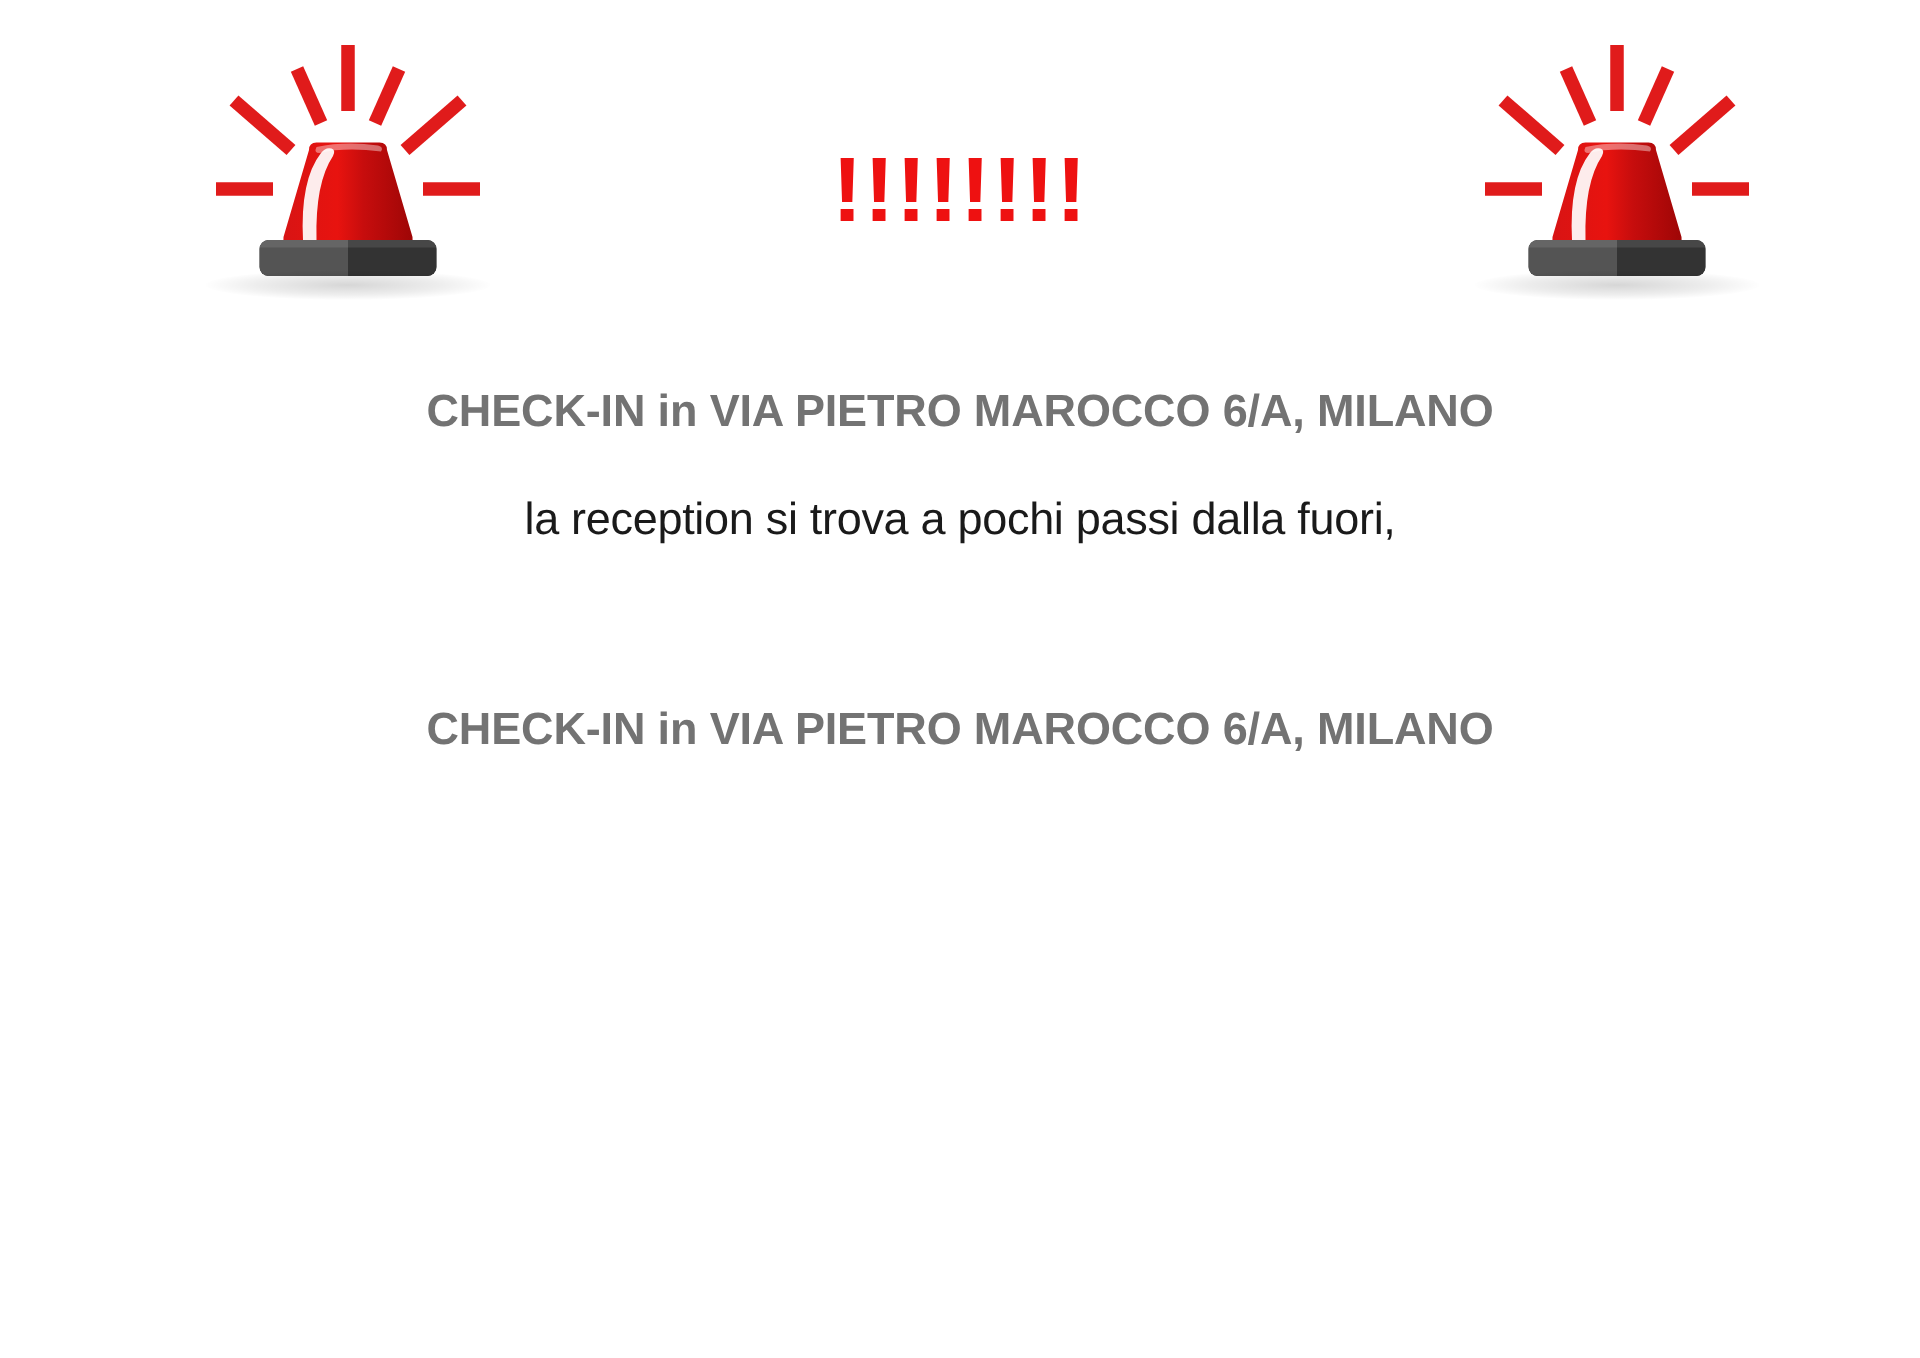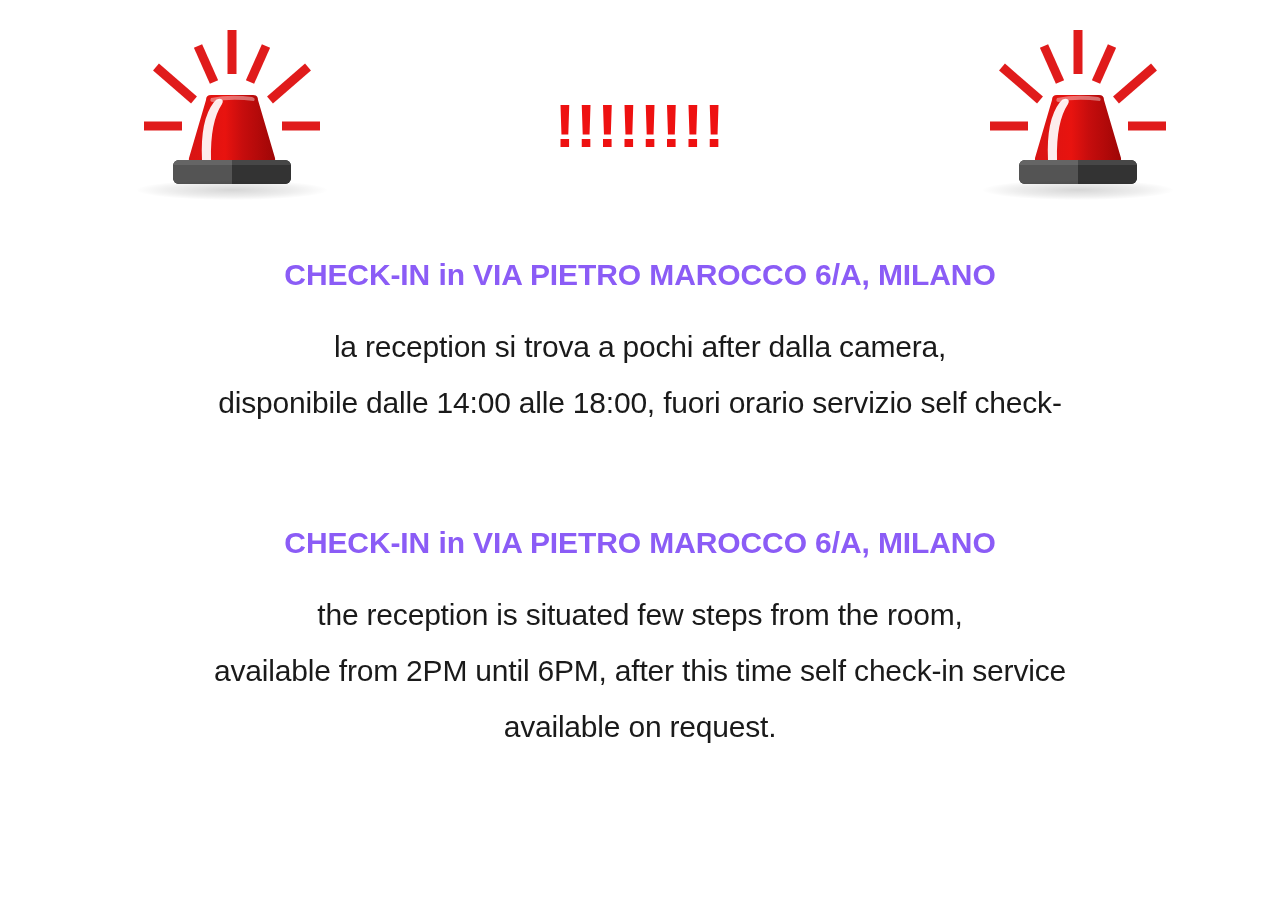--- a/index.html
+++ b/index.html
@@ -150,21 +150,21 @@
     text-align: center;
   }
 
   .block { margin: 0; padding: 0; }
 
   .heading {
     font-family: "Liberation Sans", sans-serif;
     font-weight: bold;
     font-size: 30px;
     line-height: 40px;
-    color: #8b5cf6;
+    color: #737373;
     letter-spacing: -0.1px;
     margin: 0;
     padding: 0 44px;
   }
 
   .para {
     font-family: "Liberation Sans", sans-serif;
     font-weight: normal;
     font-size: 30px;
     line-height: 56px;
@@ -266,32 +266,26 @@
     </div>
 
   </div>
 
   <div class="content">
 
     <div class="block">
       <div class="heading">CHECK-IN in VIA PIETRO MAROCCO 6/A, MILANO</div>
       <div class="gap-sm"></div>
       <div class="para">
-        <span class="ln">la reception si trova a pochi after dalla camera,</span>
-        <span class="ln">disponibile dalle 14:00 alle 18:00, fuori orario servizio self check-</span>
+        <span class="ln">la reception si trova a pochi passi dalla fuori,</span>
       </div>
     </div>
 
     <div class="gap-lg"></div>
 
     <div class="block">
       <div class="heading">CHECK-IN in VIA PIETRO MAROCCO 6/A, MILANO</div>
       <div class="gap-sm"></div>
-      <div class="para">
-        <span class="ln">the reception is situated few steps from the room,</span>
-        <span class="ln">available from 2PM until 6PM, after this time self check-in service</span>
-        <span class="ln">available on request.</span>
-      </div>
     </div>
 
   </div>
 
 </div>
 
 </body></html>

